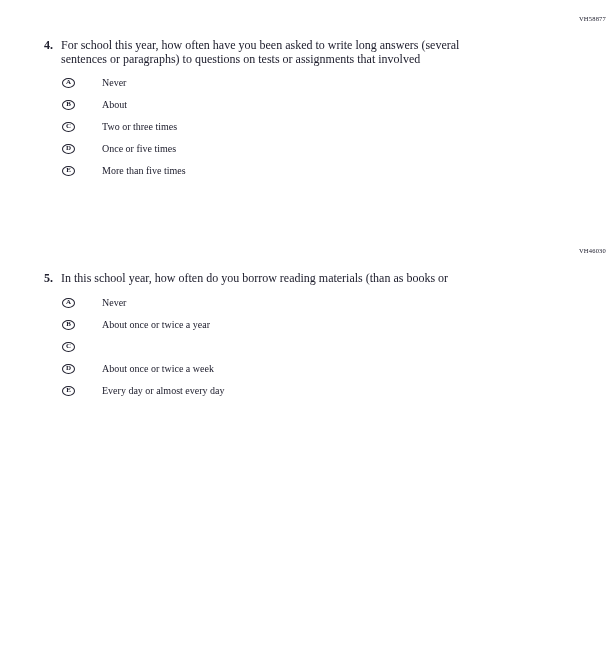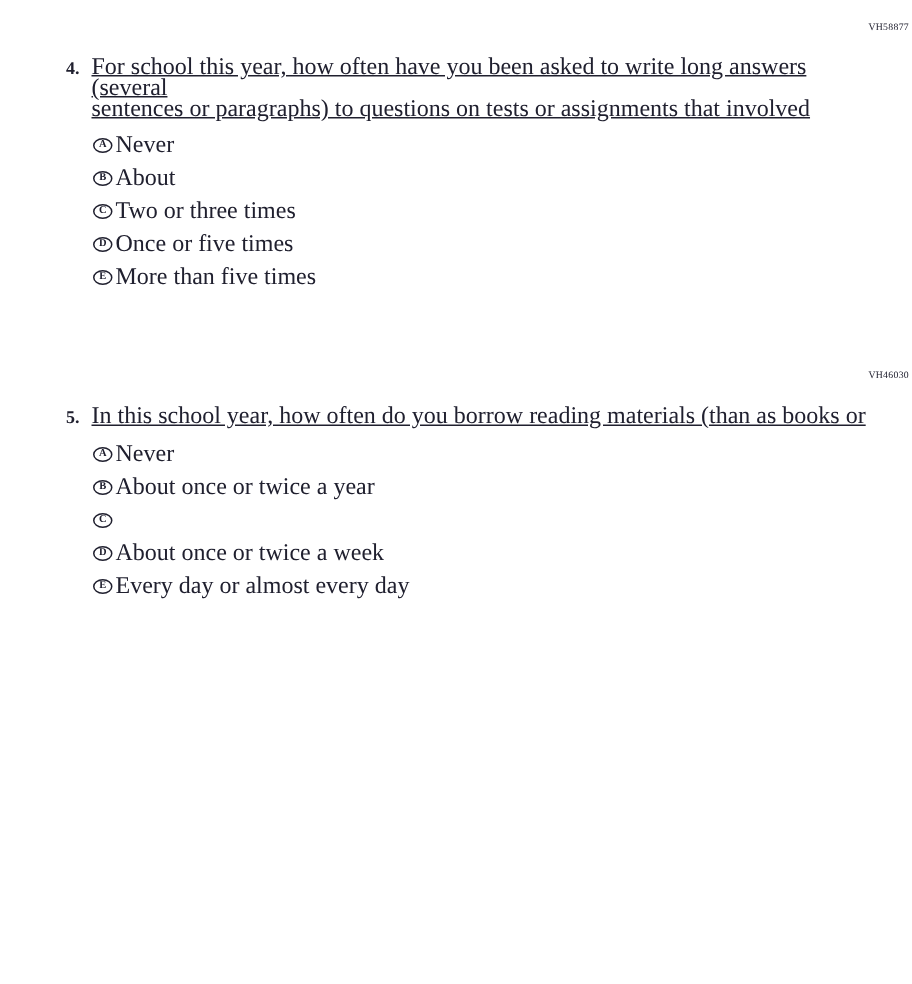--- a/index.html
+++ b/index.html
@@ -30,23 +30,22 @@
   .q5 { top: 271px; }
   .q-head { display: flex; }
   .q-num {
     flex: 0 0 17px;
     font-weight: 700;
     font-size: 12px;
     line-height: 14px;
   }
   .q-text {
     flex: 1;
-    font-size: 16px;
+    font-size: 12px;
     line-height: 14px;
-    text-decoration: underline;
   }
   .options {
     margin-left: 18px;
     margin-top: 10px;
   }
   .q5 .options { margin-top: 11px; }
   .option {
     display: flex;
     align-items: center;
     height: 13px;
@@ -63,22 +62,22 @@
     justify-content: center;
     cursor: pointer;
   }
   .bubble .letter {
     font-size: 7px;
     line-height: 7px;
     font-weight: 600;
     color: #20202f;
   }
   .option .label {
-    margin-left: 2px;
-    font-size: 16px;
+    margin-left: 27px;
+    font-size: 10px;
     line-height: 13px;
     white-space: nowrap;
   }
 </style>
 </head>
 <body>
 
 <div class="item-code code-1">VH58877</div>
 <div class="item-code code-2">VH46030</div>
 

